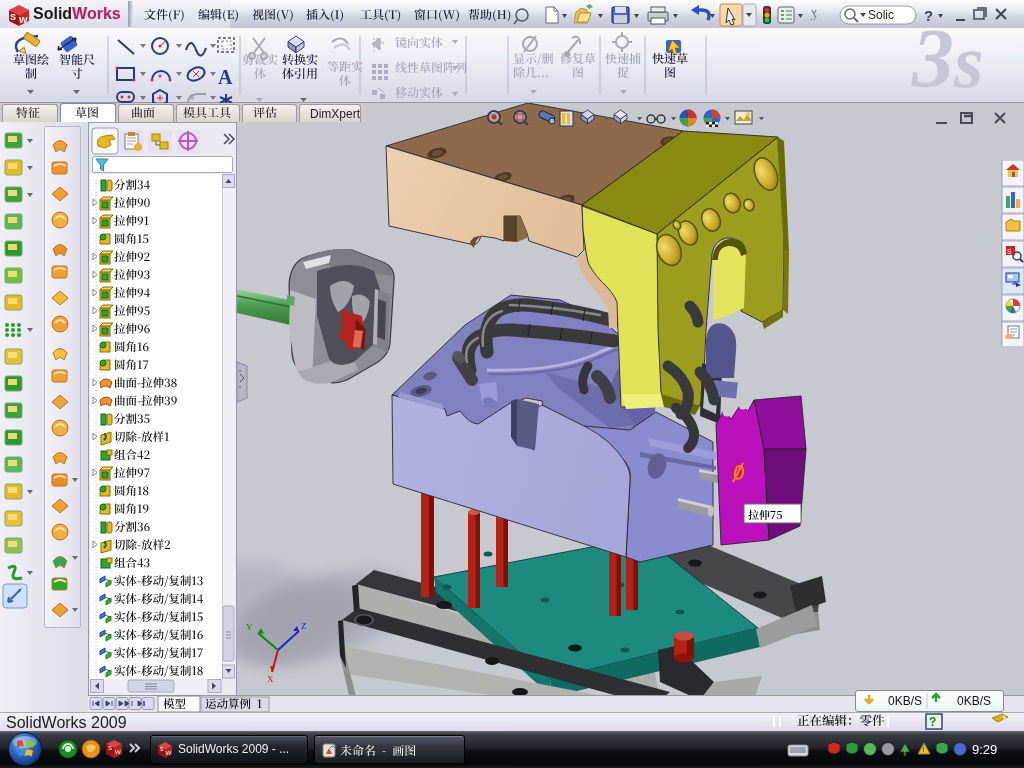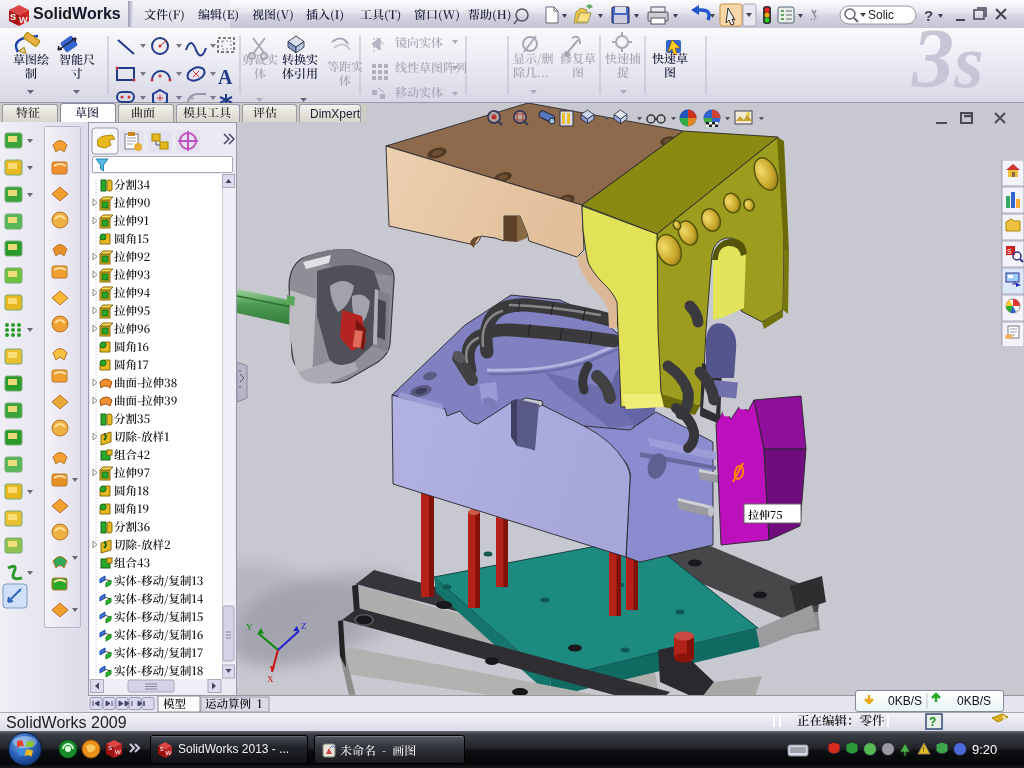--- a/index.html
+++ b/index.html
@@ -249,21 +249,21 @@
 <div class="abs" style="left:0;top:0;width:1024px;height:28px;background:linear-gradient(#fdfdfe,#e8e8f0 40%,#d2d2e0 60%,#c4c4d4)"></div>
 <div class="abs" style="left:0;top:0;width:230px;height:28px;background:linear-gradient(#f4f4f8,#dcdce8)"></div>
 <div class="abs" style="left:128px;top:1px;width:5px;height:26px;background:linear-gradient(90deg,#9a9ab4,#e4e4ee)"></div>
 <svg class="abs" style="left:6px;top:3px" width="26" height="24">
       <polygon points="3,7 13,2 23,7 13,12" fill="#d44"></polygon>
       <polygon points="3,7 13,12 13,23 3,18" fill="#a11"></polygon>
       <polygon points="13,12 23,7 23,18 13,23" fill="#c22"></polygon>
       <text x="4" y="17" font-size="9" font-weight="bold" fill="#fff">S</text>
       <text x="13" y="20" font-size="9" font-weight="bold" fill="#eee">W</text>
     </svg>
-<div class="abs" style="left:33px;top:5px;font-size:16px;font-weight:bold;color:#1a1a1a">Solid<span style="color:#0f172a">Works</span></div>
+<div class="abs" style="left:33px;top:5px;font-size:16px;font-weight:bold;color:#1a1a1a">Solid<span style="color:#be185d">Works</span></div>
 <svg class="abs" style="left:510px;top:2px" width="514" height="26">
 <circle cx="12" cy="13" r="6" fill="none" stroke="#556" stroke-width="1.5"></circle>
       <path d="M8,17 l-4,5" stroke="#556" stroke-width="1.5"></path>
 <path d="M36,5 h8 l4,4 v12 h-12 z" fill="#fff" stroke="#667" stroke-width="1"></path>
       <path d="M44,5 v4 h4" fill="none" stroke="#667"></path>
 <path d="M52,12 l5,0 -2.5,4 z" fill="#445"></path>
 <path d="M66,10 l5,-4 6,2 v3 h4 l-4,10 h-13 z" fill="#f0c040" stroke="#996" stroke-width="1"></path>
       <path d="M70,11 h11 l-3,9 h-11 z" fill="#ffe080" stroke="#996" stroke-width="1"></path>
       <path d="M76,4 l4,-2 3,3 -4,2 z" fill="#6a6"></path>
 <path d="M88,12 l5,0 -2.5,4 z" fill="#445"></path>
@@ -720,21 +720,21 @@
 <path d="M76,6 l4,4 -4,4 M81,6 l4,4 -4,4" stroke="#ccd" stroke-width="2" fill="none"></path>
 </svg>
 <div class="abs" style="left:150px;top:735px;width:158px;height:29px;background:linear-gradient(#4a4e58,#23252c 40%,#101116);border:1px solid #000;border-radius:3px;box-shadow:inset 0 1px 0 #666a74"></div>
 <svg class="abs" style="left:156px;top:740px" width="20" height="20">
       <polygon points="2,6 9,2 16,6 9,10" fill="#d44"></polygon>
       <polygon points="2,6 9,10 9,18 2,14" fill="#911"></polygon>
       <polygon points="9,10 16,6 16,14 9,18" fill="#b22"></polygon>
       <text x="3.5" y="11" font-size="6" fill="#fff">S</text>
       <text x="9.5" y="15" font-size="6" fill="#fff">W</text>
     </svg>
-<div class="abs" style="left:178px;top:742px;font-size:12px;color:#f0f0f0">SolidWorks 2013 - ...</div>
+<div class="abs" style="left:178px;top:742px;font-size:12px;color:#f0f0f0">SolidWorks 2009 - ...</div>
 <div class="abs" style="left:314px;top:735px;width:151px;height:29px;background:linear-gradient(#565a64,#33353e 40%,#1a1b20);border:1px solid #000;border-radius:3px;box-shadow:inset 0 1px 0 #787c86"></div>
 <svg class="abs" style="left:320px;top:740px" width="20" height="20">
       <rect x="3" y="4" width="12" height="13" rx="2" fill="#e8e4da" stroke="#887"></rect>
       <path d="M6,14 l3,-6 3,6 z" fill="#c44"></path>
       <path d="M10,8 q3,-4 5,0" stroke="#46c" fill="none"></path>
     </svg>
 <svg class="abs" style="left:780px;top:738px" width="244" height="26">
 <rect x="8" y="7" width="20" height="11" rx="2" fill="#d8dce4" stroke="#889"></rect>
       <g stroke="#667" stroke-width="1">
         <path d="M10,10 h16 M10,12 h16 M10,14 h16"></path>
@@ -742,21 +742,21 @@
 <path d="M48,6 l6,-2 6,2 0,7 q-6,6 -12,0 z" fill="#d42a1a" stroke="#223"></path>
 <path d="M66,6 l6,-2 6,2 0,7 q-6,6 -12,0 z" fill="#2a9a3a" stroke="#223"></path>
 <circle cx="90" cy="11" r="6.5" fill="#58b858" stroke="#223"></circle>
 <circle cx="108" cy="11" r="6.5" fill="#9a9aa2" stroke="#223"></circle>
 <path d="M120,14 l5,-9 5,9 -4,0 0,4 -2,0 0,-4 z" fill="#48b048" stroke="#232"></path>
 <path d="M138,16 l6,-11 6,11 z" fill="#e8c020" stroke="#875"></path>
       <text x="142.5" y="14" font-size="8" fill="#222">!</text>
 <path d="M156,6 l6,-2 6,2 0,7 q-6,6 -12,0 z" fill="#3aa84a" stroke="#223"></path>
 <circle cx="180" cy="11" r="6.5" fill="#4a6ad8" stroke="#223"></circle>
 </svg>
-<div class="abs" style="left:972px;top:742px;font-size:13px;color:#fff">9:20</div>
+<div class="abs" style="left:972px;top:742px;font-size:13px;color:#fff">9:29</div>
 <svg class="abs" style="left:0;top:0;pointer-events:none" width="1024" height="768">
       <defs>
         <path id="g0" d="M176 -306Q176 -213 192 -133Q208 -53 245 25Q283 102 347 191L327 209Q209 95 150 -29Q90 -153 90 -306Q90 -460 150 -584Q209 -708 327 -821L347 -803Q281 -714 243 -636Q206 -559 191 -479Q176 -400 176 -306Z"></path>
         <path id="g1" d="M205 -306Q205 -400 189 -480Q173 -559 136 -637Q99 -715 34 -803L54 -821Q172 -708 232 -584Q291 -460 291 -306Q291 -153 232 -29Q172 96 54 209L34 191Q100 102 137 24Q175 -54 190 -133Q205 -213 205 -306Z"></path>
         <path id="g2" d="M44 -245V-302H313V-245Z"></path>
         <path id="g3" d="M165 15Q135 15 115 -6Q94 -27 94 -55Q94 -85 115 -105Q135 -126 165 -126Q195 -126 216 -105Q236 -85 236 -55Q236 -27 216 -6Q195 15 165 15Z"></path>
         <path id="g4" d="M13 176 309 -781H361L67 176Z"></path>
         <path id="g5" d="M287 15Q224 15 169 -24Q114 -63 80 -148Q46 -233 46 -368Q46 -503 80 -587Q114 -671 169 -710Q224 -749 287 -749Q350 -749 405 -710Q460 -671 494 -587Q528 -503 528 -368Q528 -233 494 -148Q460 -63 405 -24Q350 15 287 15ZM287 -17Q313 -17 337 -34Q362 -51 381 -91Q401 -131 412 -199Q424 -267 424 -368Q424 -469 412 -536Q401 -603 381 -643Q362 -682 337 -699Q313 -716 287 -716Q260 -716 236 -699Q212 -682 192 -643Q173 -603 162 -536Q150 -469 150 -368Q150 -267 162 -199Q173 -131 192 -91Q212 -51 236 -34Q260 -17 287 -17Z"></path>
         <path id="g6" d="M67 0V-29L205 -46H302L429 -27V1ZM196 0Q199 -116 199 -232V-677L63 -655V-688L295 -745L310 -734L306 -574V-232Q306 -175 307 -117Q308 -58 309 0Z"></path>
         <path id="g7" d="M62 0V-65Q111 -120 156 -174Q201 -227 238 -270Q292 -333 326 -381Q359 -428 375 -470Q391 -513 391 -560Q391 -635 355 -676Q319 -717 254 -717Q229 -717 203 -711Q177 -704 148 -687L192 -715L167 -614Q159 -578 144 -565Q129 -552 110 -552Q93 -552 81 -562Q68 -571 62 -587Q69 -641 101 -677Q134 -713 184 -731Q233 -749 288 -749Q395 -749 447 -697Q500 -644 500 -555Q500 -507 475 -462Q451 -417 400 -362Q349 -308 267 -231Q251 -215 226 -190Q201 -165 170 -134Q140 -103 109 -70L118 -103V-86H526V0Z"></path>

